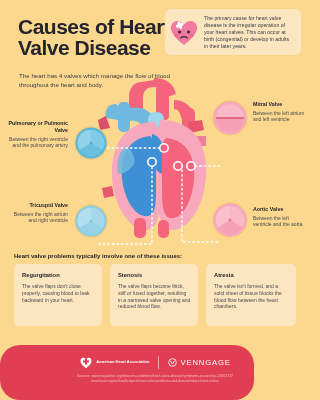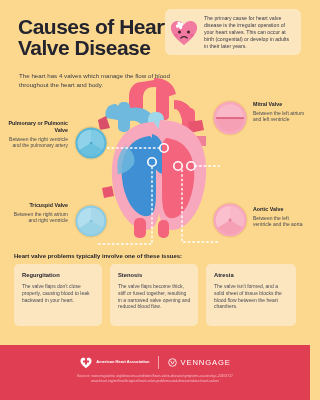--- a/index.html
+++ b/index.html
@@ -75,22 +75,23 @@
     position:absolute;left:8px;top:8px;
     font-size:5.8px;font-weight:bold;color:#24242E;
   }
   .issue-desc{
     position:absolute;left:8px;top:19px;right:7px;
     font-size:5px;line-height:6.8px;color:#4A4A52;
   }
 
   
   .footer{
-    position:absolute;left:0;bottom:0;width:310px;height:55px;
+    position:absolute;left:0;bottom:0;width:254px;height:55px;
     background:#E03E52;
+    border-radius:20px;
   }
   .logos{
     position:absolute;left:0;top:8px;width:310px;height:18px;
     display:flex;align-items:center;justify-content:center;gap:9px;
   }
   .aha{display:flex;align-items:center;gap:3px;}
   .aha-name{
     font-size:4px;line-height:4.6px;font-weight:bold;color:#FFFFFF;
     text-align:left;
   }

